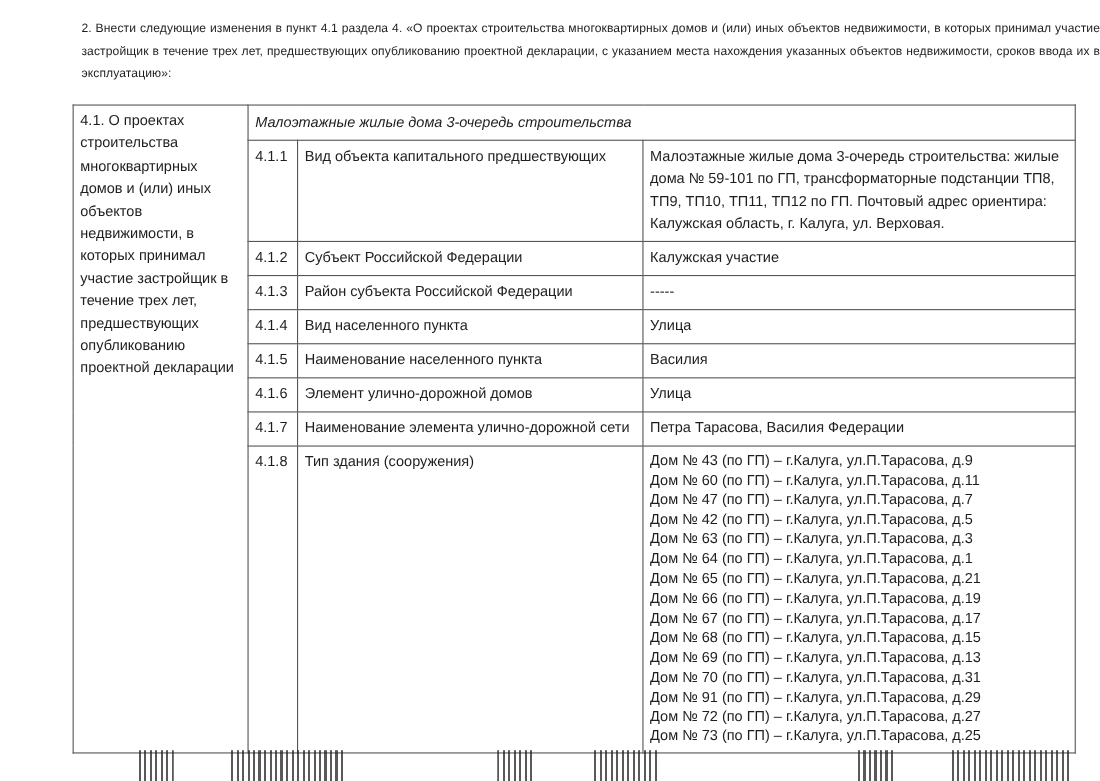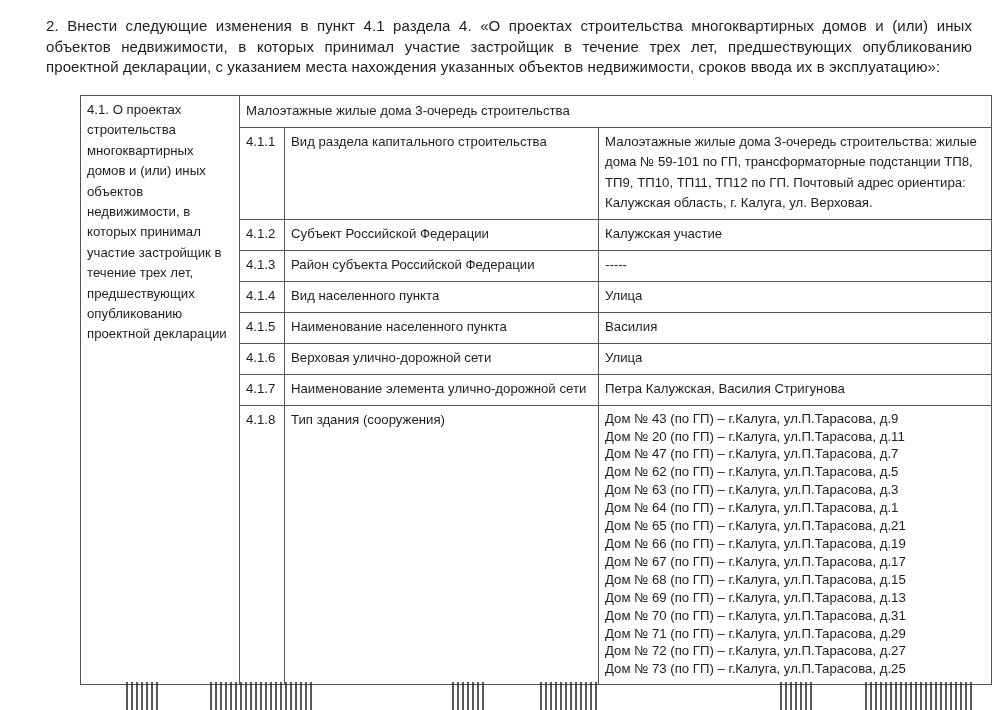--- a/index.html
+++ b/index.html
@@ -4,40 +4,40 @@
 <style>
   html, body { margin: 0; padding: 0; }
   body {
     width: 1000px; height: 710px; overflow: hidden;
     background: #ffffff;
     font-family: "Liberation Sans", "DejaVu Sans", sans-serif;
     color: #1e1e1e;
     position: relative;
   }
   .intro {
-    position: absolute; left: 46px; top: 16px; width: 926px;
-    font-size: 15px; line-height: 20.5px; text-align: justify;
+    position: absolute; left: 74px; top: 16px; width: 926px;
+    font-size: 11px; line-height: 20.5px; text-align: justify;
     letter-spacing: 0.1px;
   }
   table.decl {
-    position: absolute; left: 80px; top: 95px;
+    position: absolute; left: 66px; top: 95px;
     width: 911px; border-collapse: collapse;
     font-size: 13.2px; line-height: 20.4px;
     table-layout: fixed;
   }
   table.decl td {
     border: 1.3px solid #555;
     vertical-align: top;
     padding: 4px 6px 5px 6px;
   }
   col.c1 { width: 159px; }
   col.c2 { width: 45px; }
   col.c3 { width: 314px; }
   col.c4 { width: 393px; }
-  .r-head td.group { height: 21px; padding-top: 5px; }
+  .r-head td.group { height: 21px; padding-top: 5px; font-style: italic; }
   .r-411 td { height: 76px; margin-left: 44px; }
   .r-std td { height: 21px; padding-top: 6px; padding-bottom: 4px; }
   .r-418 td { height: 269px; margin-left: 15px; }
   .houses div { line-height: 17.9px; white-space: nowrap; }
   .scanmarks { position: absolute; left: 0; top: 682px; width: 1000px; height: 28px; }
   .mark {
     position: absolute; top: 0; height: 28px;
     background: repeating-linear-gradient(90deg, #222 0 2px, transparent 2px 5px);
     opacity: 0.75;
   }
@@ -54,21 +54,21 @@
       <col class="c3">
       <col class="c4">
     </colgroup>
   <tbody>
     <tr class="r-head">
       <td rowspan="9">4.1. О проектах строительства многоквартирных домов и (или) иных объектов недвижимости, в которых принимал участие застройщик в течение трех лет, предшествующих опубликованию проектной декларации</td>
       <td colspan="3" class="group">Малоэтажные жилые дома 3-очередь строительства</td>
     </tr>
     <tr class="r-411">
       <td>4.1.1</td>
-      <td>Вид раздела капитального строительства</td>
+      <td>Вид объекта капитального предшествующих</td>
       <td>Малоэтажные жилые дома 3-очередь строительства: жилые дома № 59-101 по ГП, трансформаторные подстанции ТП8, ТП9, ТП10, ТП11, ТП12 по ГП. Почтовый адрес ориентира: Калужская область, г. Калуга, ул. Верховая.</td>
     </tr>
     <tr class="r-std">
       <td>4.1.2</td>
       <td>Субъект Российской Федерации</td>
       <td>Калужская участие</td>
     </tr>
     <tr class="r-std">
       <td>4.1.3</td>
       <td>Район субъекта Российской Федерации</td>
@@ -79,45 +79,45 @@
       <td>Вид населенного пункта</td>
       <td>Улица</td>
     </tr>
     <tr class="r-std">
       <td>4.1.5</td>
       <td>Наименование населенного пункта</td>
       <td>Василия</td>
     </tr>
     <tr class="r-std">
       <td>4.1.6</td>
-      <td>Верховая улично-дорожной сети</td>
+      <td>Элемент улично-дорожной домов</td>
       <td>Улица</td>
     </tr>
     <tr class="r-std">
       <td>4.1.7</td>
       <td>Наименование элемента улично-дорожной сети</td>
-      <td>Петра Калужская, Василия Стригунова</td>
+      <td>Петра Тарасова, Василия Федерации</td>
     </tr>
     <tr class="r-418">
       <td>4.1.8</td>
       <td>Тип здания (сооружения)</td>
       <td class="houses">
         <div>Дом № 43 (по ГП) – г.Калуга, ул.П.Тарасова, д.9</div>
-        <div>Дом № 20 (по ГП) – г.Калуга, ул.П.Тарасова, д.11</div>
+        <div>Дом № 60 (по ГП) – г.Калуга, ул.П.Тарасова, д.11</div>
         <div>Дом № 47 (по ГП) – г.Калуга, ул.П.Тарасова, д.7</div>
-        <div>Дом № 62 (по ГП) – г.Калуга, ул.П.Тарасова, д.5</div>
+        <div>Дом № 42 (по ГП) – г.Калуга, ул.П.Тарасова, д.5</div>
         <div>Дом № 63 (по ГП) – г.Калуга, ул.П.Тарасова, д.3</div>
         <div>Дом № 64 (по ГП) – г.Калуга, ул.П.Тарасова, д.1</div>
         <div>Дом № 65 (по ГП) – г.Калуга, ул.П.Тарасова, д.21</div>
         <div>Дом № 66 (по ГП) – г.Калуга, ул.П.Тарасова, д.19</div>
         <div>Дом № 67 (по ГП) – г.Калуга, ул.П.Тарасова, д.17</div>
         <div>Дом № 68 (по ГП) – г.Калуга, ул.П.Тарасова, д.15</div>
         <div>Дом № 69 (по ГП) – г.Калуга, ул.П.Тарасова, д.13</div>
         <div>Дом № 70 (по ГП) – г.Калуга, ул.П.Тарасова, д.31</div>
-        <div>Дом № 71 (по ГП) – г.Калуга, ул.П.Тарасова, д.29</div>
+        <div>Дом № 91 (по ГП) – г.Калуга, ул.П.Тарасова, д.29</div>
         <div>Дом № 72 (по ГП) – г.Калуга, ул.П.Тарасова, д.27</div>
         <div>Дом № 73 (по ГП) – г.Калуга, ул.П.Тарасова, д.25</div>
       </td>
     </tr>
   </tbody>
 </table>
 
 <div class="scanmarks">
   <div class="mark" style="left:126px;width:32px;"></div>
   <div class="mark" style="left:210px;width:105px;"></div>

